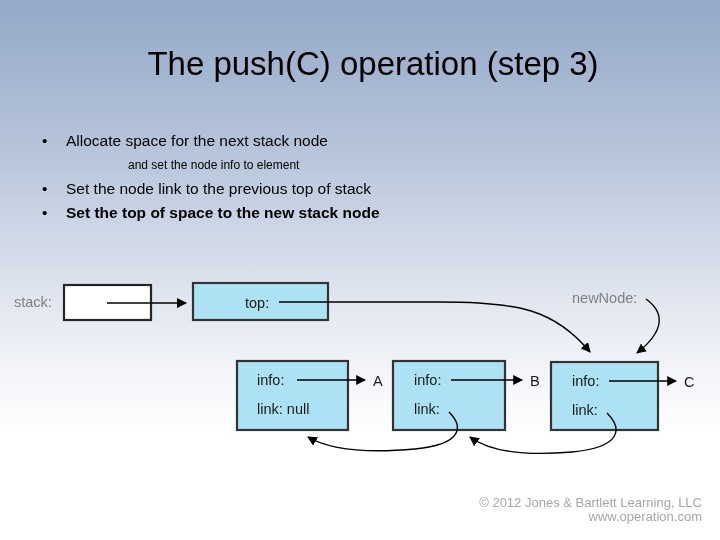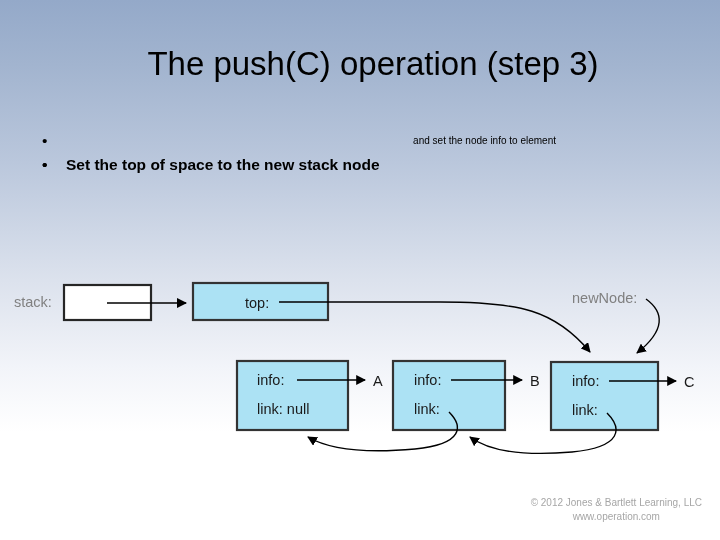--- a/index.html
+++ b/index.html
@@ -64,64 +64,65 @@
     left: 6px;
     top: 0px;
     font-size: 15.5px;
     line-height: 24px;
     color: #000000;
   }
   .bullet-row.bold .bullet-text { font-weight: bold; }
   .cont-line {
     display: block;
     padding-left: 92px;
-    font-size: 10px;
+    font-size: 12px;
     line-height: 24px;
     color: #000000;
     white-space: nowrap;
-    text-align: right;
   }
 
   
   #diagram {
     position: absolute;
     left: 0;
     top: 0;
     width: 720px;
     height: 500px;
   }
   #diagram svg { display: block; }
 
   
   #footer {
     position: absolute;
     right: 18px;
     top: 496px;
-    text-align: center;
+    text-align: right;
     color: #a6a6a6;
-    font-size: 10px;
+    font-size: 13px;
     line-height: 14px;
   }
 </style>
 </head>
 <body>
 
 <div id="slide">
 
   <div id="title">The push(C) operation (step 3)</div>
 
   <div id="bullets">
 
     <div class="bullet-row">
       <span class="bullet-dot">•</span>
+      <span class="bullet-text">Allocate space for the next stack node</span>
     </div>
     <div class="cont-line">and set the node info to element</div>
 
     <div class="bullet-row">
       <span class="bullet-dot">•</span>
+      <span class="bullet-text">Set the node link to the previous top of stack</span>
     </div>
 
     <div class="bullet-row bold">
       <span class="bullet-dot">•</span>
       <span class="bullet-text">Set the top of space to the new stack node</span>
     </div>
 
   </div>
 
   <div id="diagram">

